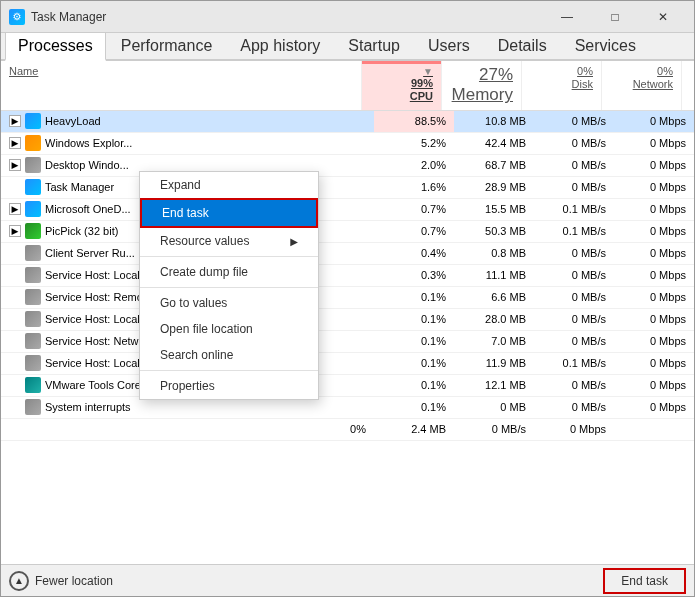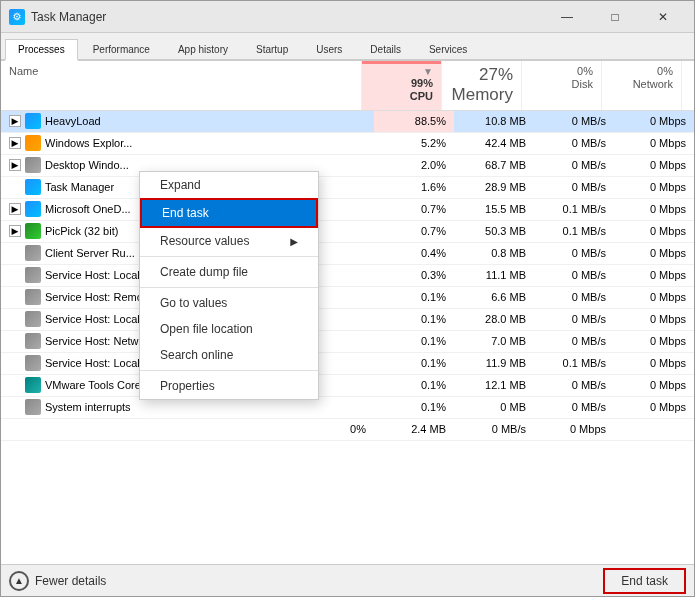--- a/index.html
+++ b/index.html
@@ -81,21 +81,21 @@
       height: 28px;
       display: flex;
       align-items: flex-end;
       padding: 0 4px;
       border-bottom: 2px solid #ccc;
       flex-shrink: 0;
     }
     .tab {
       padding: 4px 12px;
       cursor: pointer;
-      font-size: 10px;
+      font-size: 16px;
       color: #333;
       border: 1px solid transparent;
       border-bottom: none;
       margin-right: 2px;
     }
     .tab.active {
       background: white;
       border-color: #ccc;
       border-bottom: 2px solid white;
       margin-bottom: -2px;
@@ -117,20 +117,21 @@
       flex-shrink: 0;
     }
     .col-header {
       padding: 4px 8px;
       font-size: 11px;
       color: #555;
       text-align: right;
       border-right: 1px solid #eee;
       cursor: pointer;
       user-select: none;
+      text-decoration: underline;
     }
     .col-header:first-child { text-align: left; }
     .col-header.cpu-col {
       background: #ffe0e0;
       color: #333;
       font-weight: 600;
       position: relative;
     }
     .cpu-pct-indicator {
       position: absolute;
@@ -504,17 +505,17 @@
       <div class="ctx-item">Search online</div>
       <div class="ctx-separator"></div>
       <div class="ctx-item">Properties</div>
     </div>
 
   </div>
 
   <div class="status-bar">
     <div class="fewer-details">
       <div class="arrow-up">▲</div>
-      <span>Fewer details</span>
+      <span>Fewer location</span>
     </div>
     <button class="end-task-btn">End task</button>
   </div>
 </div>
 
 </body></html>

